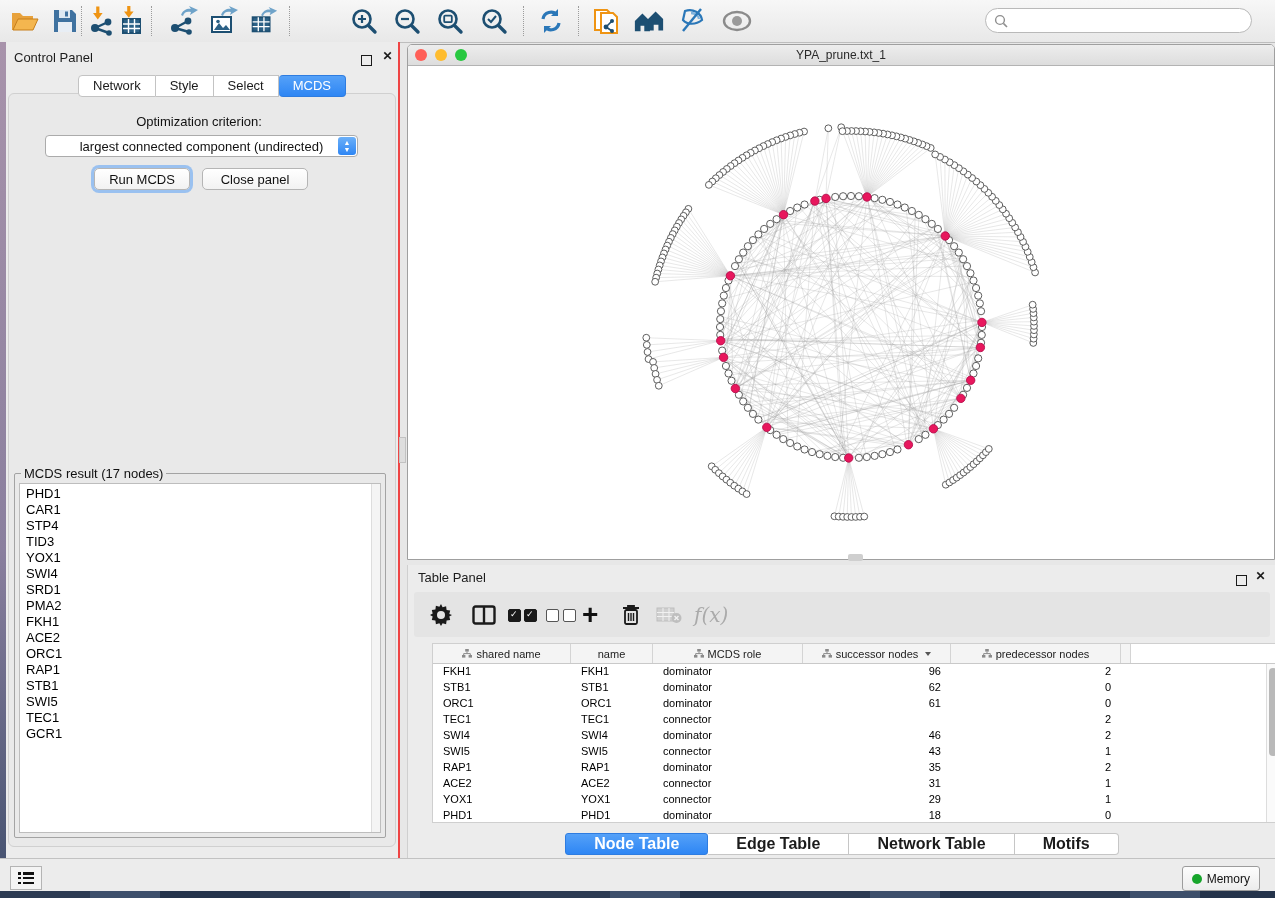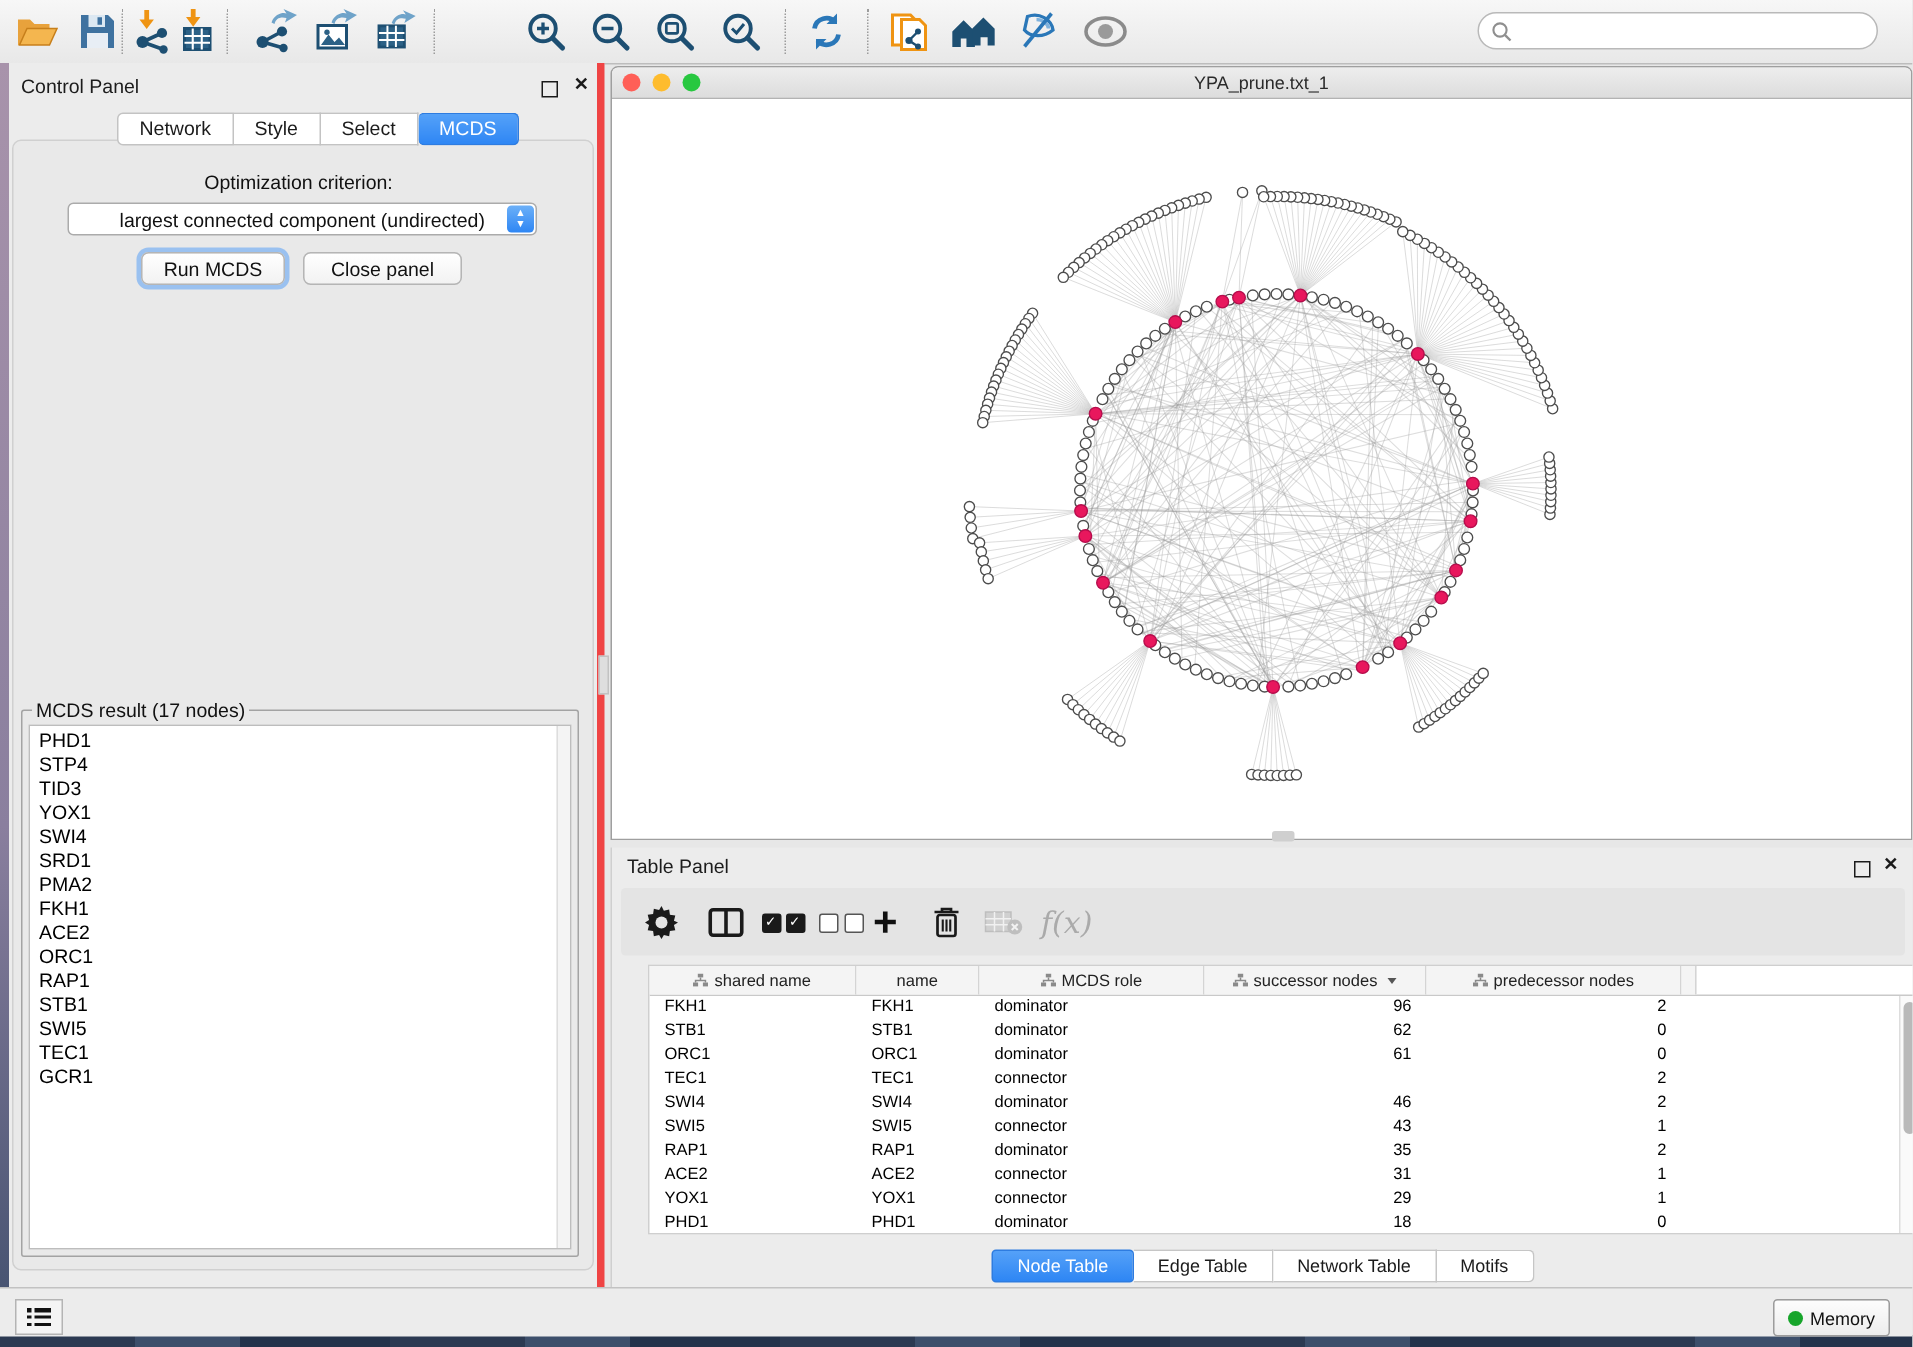--- a/index.html
+++ b/index.html
@@ -13,21 +13,21 @@
   .tb-sep{position:absolute;top:6px;width:0;height:30px;border-left:1px dotted #9c9c9c;}
   #search-box{position:absolute;left:985px;top:8px;width:267px;height:25px;background:#fff;
               border:1px solid #b9b9b9;border-radius:13px;display:flex;align-items:center;padding-left:8px;box-sizing:border-box;}
   #search-box input{border:none;outline:none;background:transparent;font-size:12px;width:220px;
                     font-family:"Liberation Sans",sans-serif;}
   
   #edge-left{left:0;top:42px;width:6px;height:848px;background:linear-gradient(#a893ab,#8a7f9e 60%,#42506e);}
   #edge-bottom{left:0;top:890px;width:1275px;height:8px;
      background:repeating-linear-gradient(90deg,#2c3a52 0 90px,#3d4f6b 90px 160px,#24334b 160px 260px);}
   
-  #control-panel{left:6px;top:42px;width:392px;height:816px;background:#ececec;border-right:5px solid #ef4444;}
+  #control-panel{left:6px;top:42px;width:392px;height:816px;background:#ececec;border-right:2px solid #ef4444;}
   .panel-title{font-size:13px;color:#1c1c1c;}
   .win-btn{width:13px;height:13px;display:inline-block;text-align:center;line-height:13px;
            font-size:12px;color:#1a1a1a;font-weight:bold;}
   .float-box{width:9px;height:9px;border:1.5px solid #1a1a1a;display:inline-block;}
   #cp-inner{left:2px;top:51px;width:386px;height:752px;background:#e9e9e9;border:1px solid #d0d0d0;border-radius:6px;}
   
   #cp-tabs{left:72px;top:33px;height:20px;display:flex;z-index:3;}
   .seg{height:20px;line-height:20px;padding:0 14px;font-size:13px;color:#1b1b1b;background:#fff;
        border:1px solid #c3c3c3;border-left:none;}
   .seg:first-child{border-left:1px solid #c3c3c3;border-radius:4px 0 0 4px;}
@@ -79,22 +79,22 @@
   .hfiller{background:#f4f4f4;width:9px;height:19px;border-right:1px solid #d4d4d4;}
   .tree-ico{display:inline-block;}
   .sort-chevron{width:0;height:0;border-left:3.5px solid transparent;border-right:3.5px solid transparent;
       border-top:4px solid #555;display:inline-block;margin-left:3px;}
   .trow{display:flex;height:16px;font-size:11px;color:#000;}
   .tcell{box-sizing:border-box;padding:1px 10px 0 10px;white-space:nowrap;overflow:hidden;}
   .num{text-align:right;}
   #tp-vscroll{position:absolute;right:1px;top:20px;width:12px;height:158px;background:#fafafa;border-left:1px solid #ddd;}
   #tp-vthumb{position:absolute;left:1.5px;top:4px;width:8px;height:88px;background:#b9b9b9;border-radius:5px;}
   #tp-tabs{left:0;top:268px;width:868px;height:22px;display:flex;justify-content:center;}
-  .btab{height:20px;line-height:20px;padding:0 16px;font-size:12px;background:#fff;color:#1b1b1b;
-        border:1px solid #c6c6c6;border-left:none;}
+  .btab{height:20px;line-height:20px;padding:0 28px;font-size:16px;background:#fff;color:#1b1b1b;
+        border:1px solid #c6c6c6;border-left:none;font-weight:bold;}
   .btab:first-child{border-left:1px solid #c6c6c6;border-radius:4px 0 0 4px;}
   .btab:last-child{border-radius:0 4px 4px 0;}
   .btab.active{background:linear-gradient(#55a1f8,#2e86f4);color:#fff;border-color:#2e7ce0;border-radius:3px;}
   
   #status-bar{left:0;top:858px;width:1275px;height:32px;background:#ececec;border-top:1px solid #c2c2c2;}
   #list-btn{position:absolute;left:10px;top:7px;width:30px;height:22px;background:#f4f4f4;border:1px solid #b4b4b4;
       display:flex;align-items:center;justify-content:center;}
   .listglyph{width:16px;height:12px;display:flex;flex-direction:column;justify-content:space-between;}
   .listglyph div{display:flex;align-items:center;gap:2px;}
   .listglyph i{width:2.5px;height:2.5px;background:#111;display:inline-block;}
@@ -279,20 +279,21 @@
   </div>
 
   <div id="run-btn" class="cp-btn">Run MCDS</div>
   <div id="closepanel-btn" class="cp-btn">Close panel</div>
 
   <fieldset id="mcds-fieldset" class="abs">
     <legend>MCDS result (17 nodes)</legend>
     <div id="mcds-listwrap">
       <ul id="mcds-list">
           <li>PHD1</li>
+          <li>CAR1</li>
           <li>STP4</li>
           <li>TID3</li>
           <li>YOX1</li>
           <li>SWI4</li>
           <li>SRD1</li>
           <li>PMA2</li>
           <li>FKH1</li>
           <li>ACE2</li>
           <li>ORC1</li>
           <li>RAP1</li>

